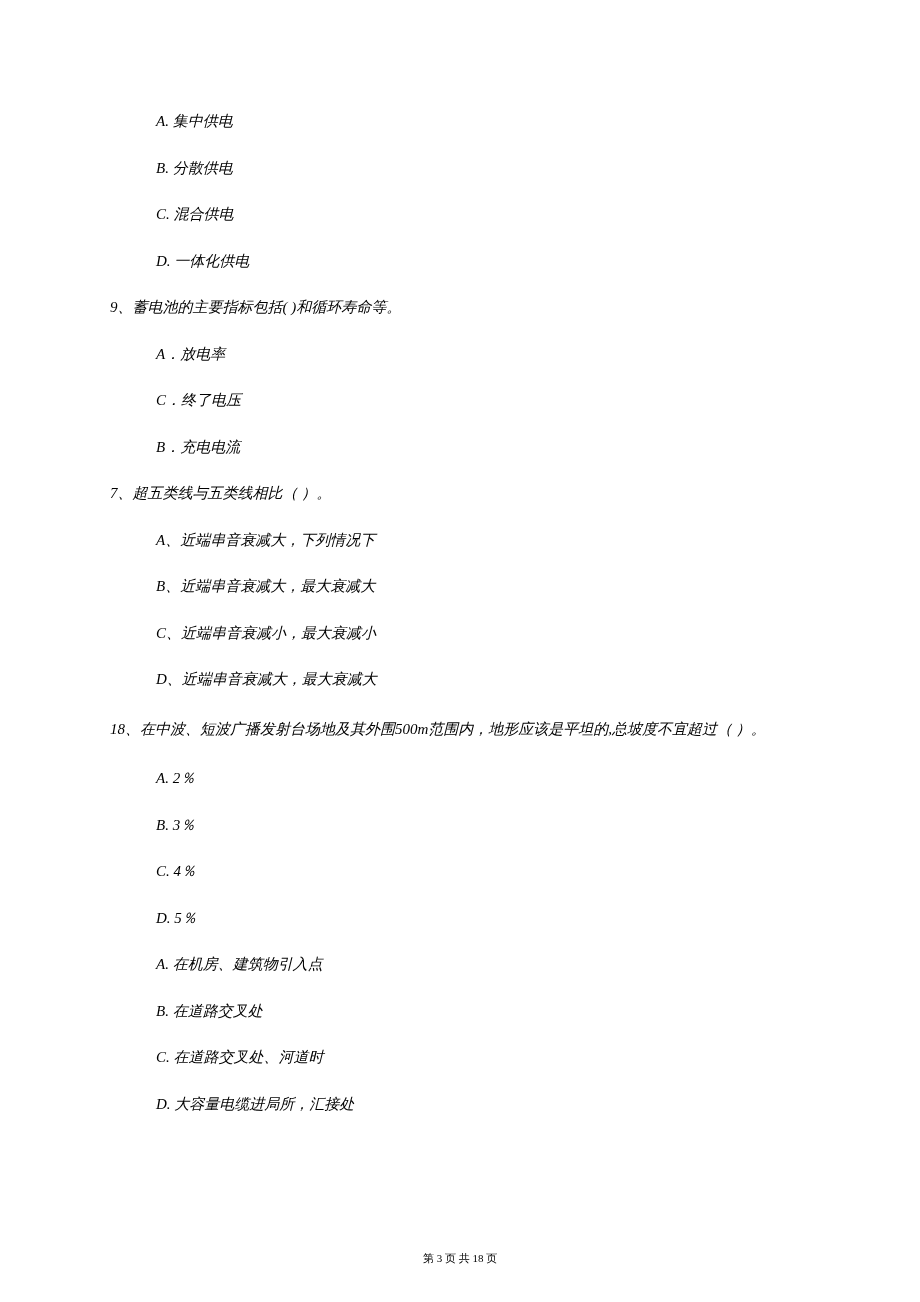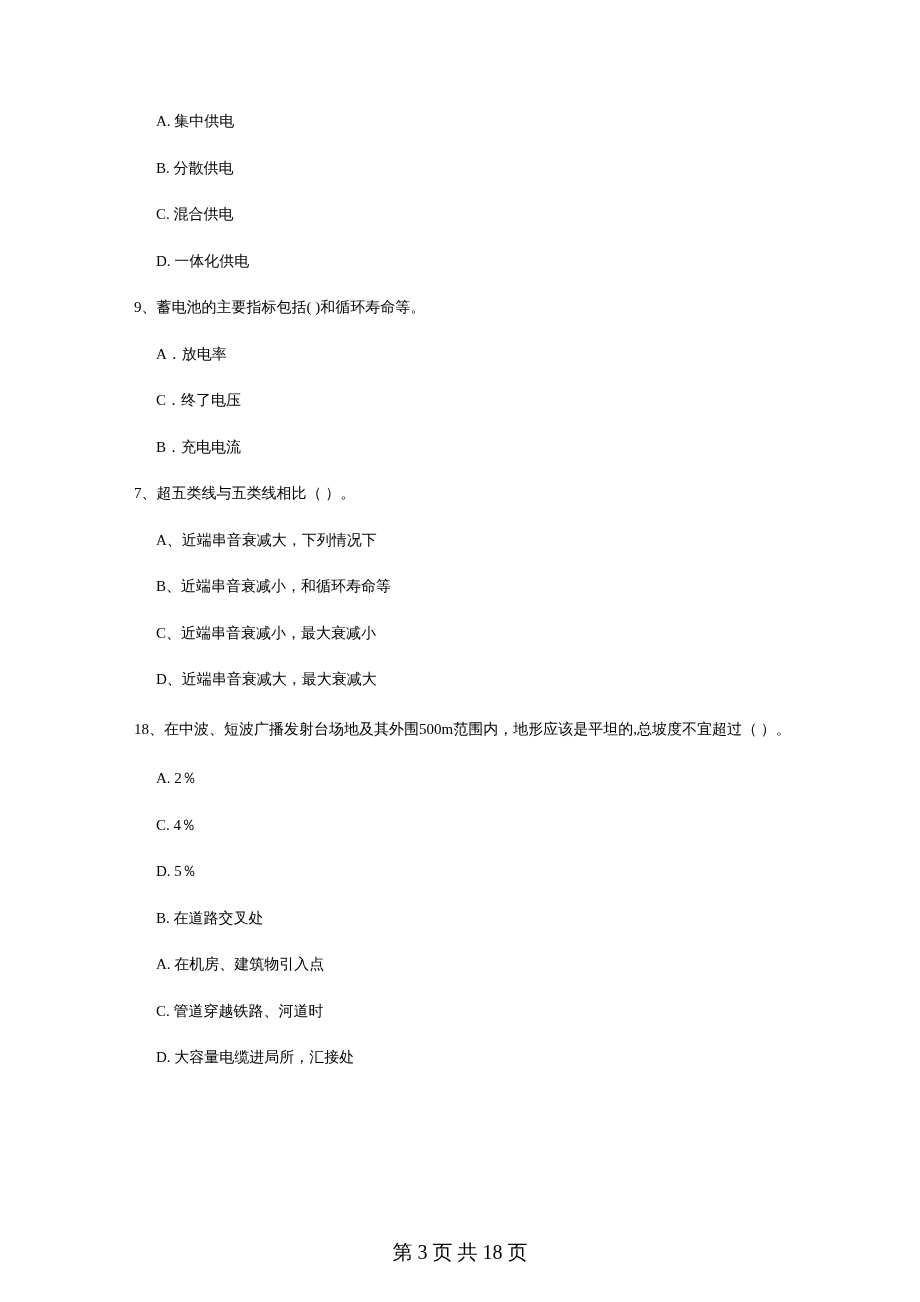--- a/index.html
+++ b/index.html
@@ -10,37 +10,37 @@
     color: #000;
     background: #fff;
     width: 920px;
     min-height: 1302px;
     box-sizing: border-box;
     position: relative;
   }
   .page {
     padding: 110px 110px 60px 110px;
     line-height: 1.5;
+    font-style: italic;
   }
   .option {
     padding-left: 46px;
     margin-bottom: 24px;
   }
   .question {
     margin-bottom: 24px;
     margin-top: 4px;
-    margin-left: 24px;
   }
   .footer {
     position: absolute;
     bottom: 36px;
     left: 0;
     width: 100%;
     text-align: center;
-    font-size: 20px;
+    font-size: 11px;
   }
   .q11-text {
     line-height: 1.9;
   }
 </style>
 </head>
 <body>
 
 <div class="page">
 
@@ -49,29 +49,30 @@
   <div class="option">C.  混合供电</div>
   <div class="option">D.  一体化供电</div>
 
   <div class="question">9、蓄电池的主要指标包括(      )和循环寿命等。</div>
   <div class="option">A．放电率</div>
   <div class="option">C．终了电压</div>
   <div class="option">B．充电电流</div>
 
   <div class="question">7、超五类线与五类线相比（      ）。</div>
   <div class="option">A、近端串音衰减大，下列情况下</div>
-  <div class="option">B、近端串音衰减小，和循环寿命等</div>
+  <div class="option">B、近端串音衰减大，最大衰减大</div>
   <div class="option">C、近端串音衰减小，最大衰减小</div>
   <div class="option">D、近端串音衰减大，最大衰减大</div>
 
   <div class="question q11-text">18、在中波、短波广播发射台场地及其外围500m范围内，地形应该是平坦的,总坡度不宜超过（      ）。</div>
   <div class="option">A.    2％</div>
+  <div class="option">B.    3％</div>
   <div class="option">C.    4％</div>
   <div class="option">D.    5％</div>
 
+  <div class="option">A.  在机房、建筑物引入点</div>
   <div class="option">B.  在道路交叉处</div>
-  <div class="option">A.  在机房、建筑物引入点</div>
-  <div class="option">C.  管道穿越铁路、河道时</div>
+  <div class="option">C.  在道路交叉处、河道时</div>
   <div class="option">D.  大容量电缆进局所，汇接处</div>
 
 </div>
 
 <div class="footer">第 3 页 共 18 页</div>
 
 </body></html>

